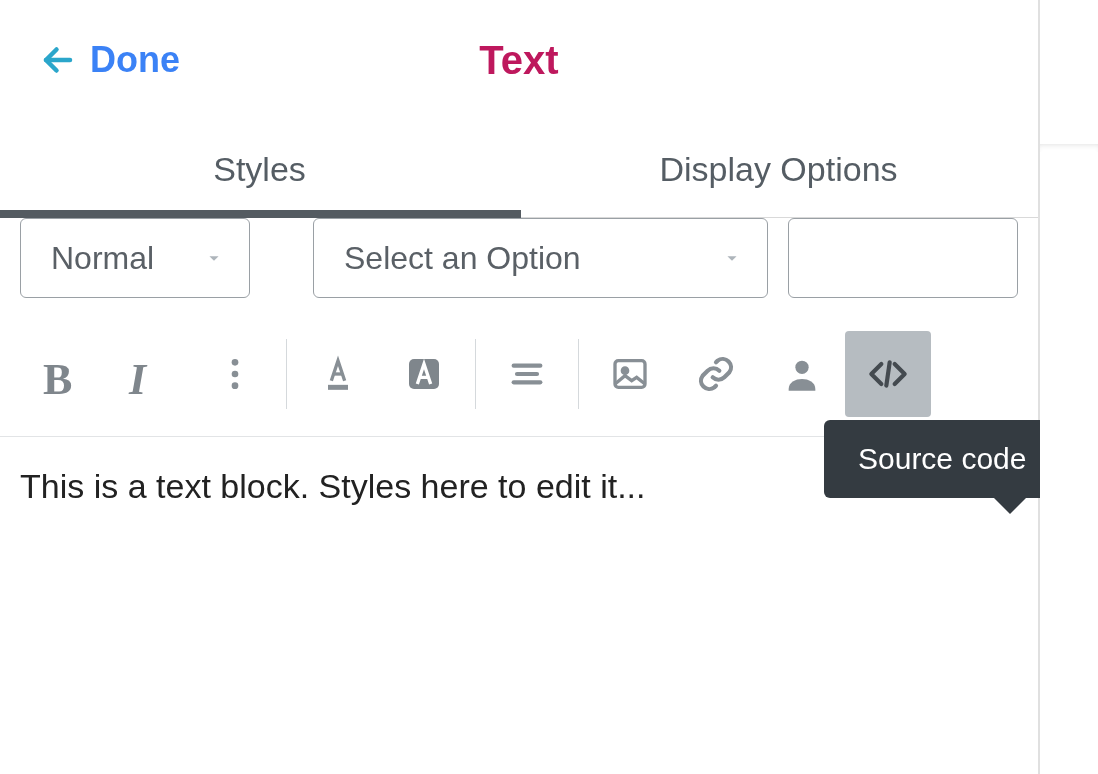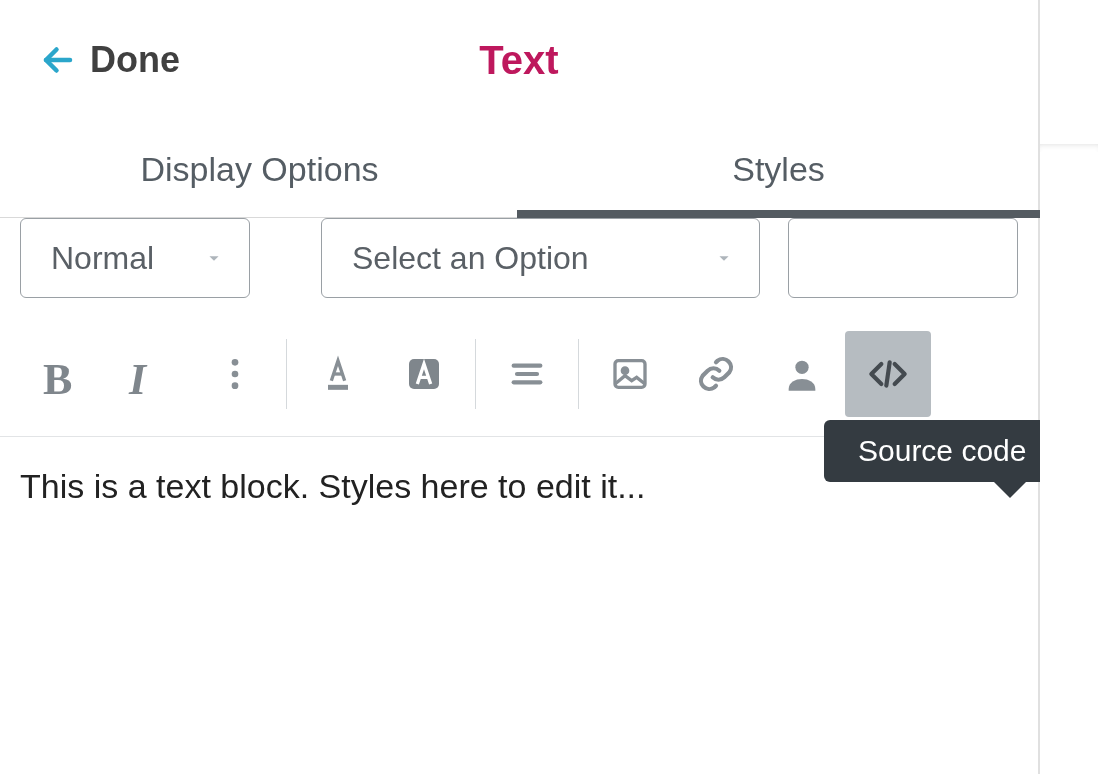--- a/index.html
+++ b/index.html
@@ -27,21 +27,21 @@
     position: relative;
     height: 120px;
     display: flex;
     align-items: center;
     justify-content: center;
   }
   .back {
     position: absolute;
     left: 40px; top: 50%; transform: translateY(-50%);
     display: flex; align-items: center;
-    color: #404040;
+    color: #3b82f6;
     font-size: 36px;
     font-weight: 600;
     cursor: pointer;
   }
   .back svg { width: 36px; height: 36px; margin-right: 14px; }
   .title {
     font-size: 40px;
     font-weight: 600;
     color: #be185d;
   }
@@ -81,21 +81,21 @@
     color: #6d757c;
     font-weight: 500;
   }
   .section .chev {
     width: 34px; height: 34px; color: #aeb5bb;
   }
 
   
   .row-selects {
     display: flex;
-    gap: 28px;
+    gap: 20px;
     padding: 0 20px 26px 20px;
   }
   .select {
     display: flex;
     align-items: center;
     justify-content: space-between;
     border: 1px solid #9aa0a5;
     border-radius: 6px;
     height: 80px;
     padding: 0 24px 0 30px;
@@ -147,21 +147,21 @@
   }
 
   
   .tooltip {
     position: absolute;
     top: 420px;
     left: 824px;
     background: #343b41;
     color: #fff;
     font-size: 30px;
-    padding: 14px 34px;
+    padding: 22px 34px;
     border-radius: 6px;
     white-space: nowrap;
     pointer-events: none;
   }
   .tooltip::after {
     content:"";
     position:absolute;
     left: 72%;
     bottom:-16px;
     border-left:16px solid transparent;
@@ -179,25 +179,25 @@
       <svg viewBox="0 0 24 24" fill="none" stroke="#2ba6cb" stroke-width="3" stroke-linecap="round" stroke-linejoin="round">
           <line x1="20" y1="12" x2="4" y2="12"></line>
           <polyline points="11 5 4 12 11 19"></polyline>
         </svg>
       <span>Done</span>
     </div>
     <div class="title">Text</div>
   </div>
 
   <div class="tabs">
+    <div class="tab active">
+      <span>Styles</span>
+    </div>
     <div class="tab">
       <span>Display Options</span>
-    </div>
-    <div class="tab active">
-      <span>Styles</span>
     </div>
   </div>
 
 
   <div class="row-selects">
     <div class="select sel-normal">
       <span>Normal</span>
       <svg class="caret" width="22" height="22" viewBox="0 0 24 24" fill="currentColor">
           <path d="M7 10l5 5 5-5z"></path>
         </svg>

